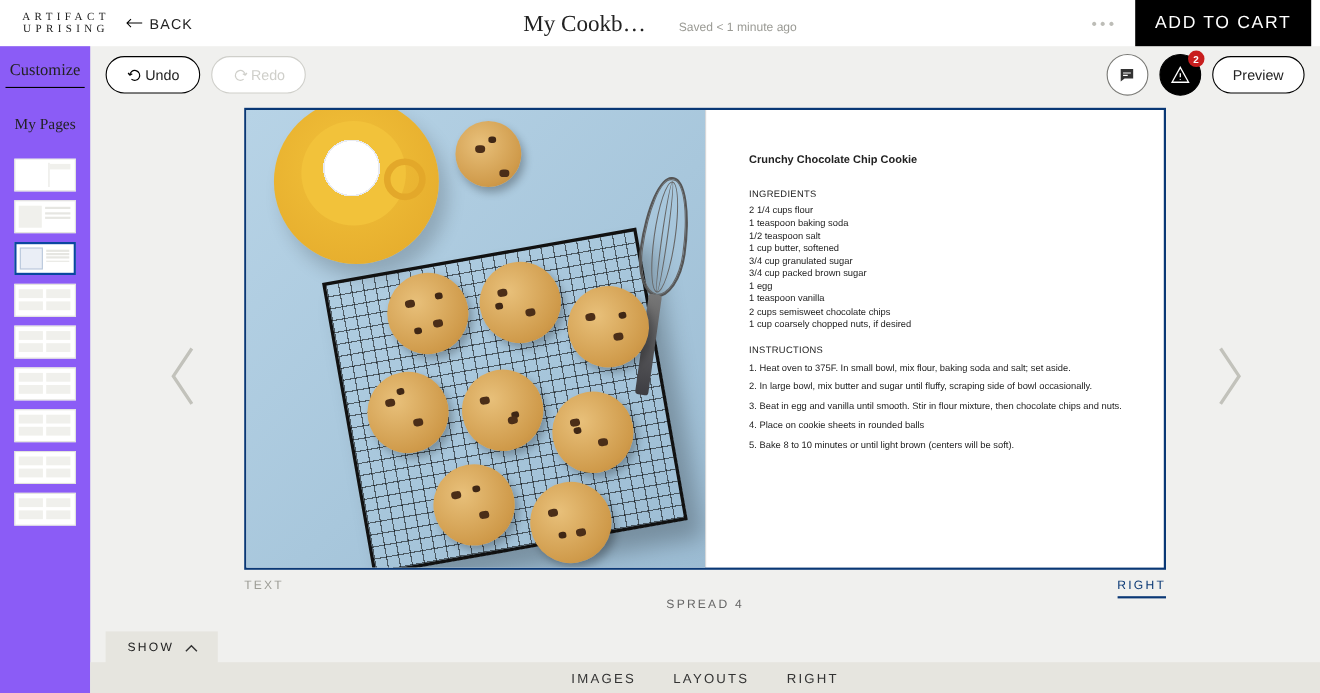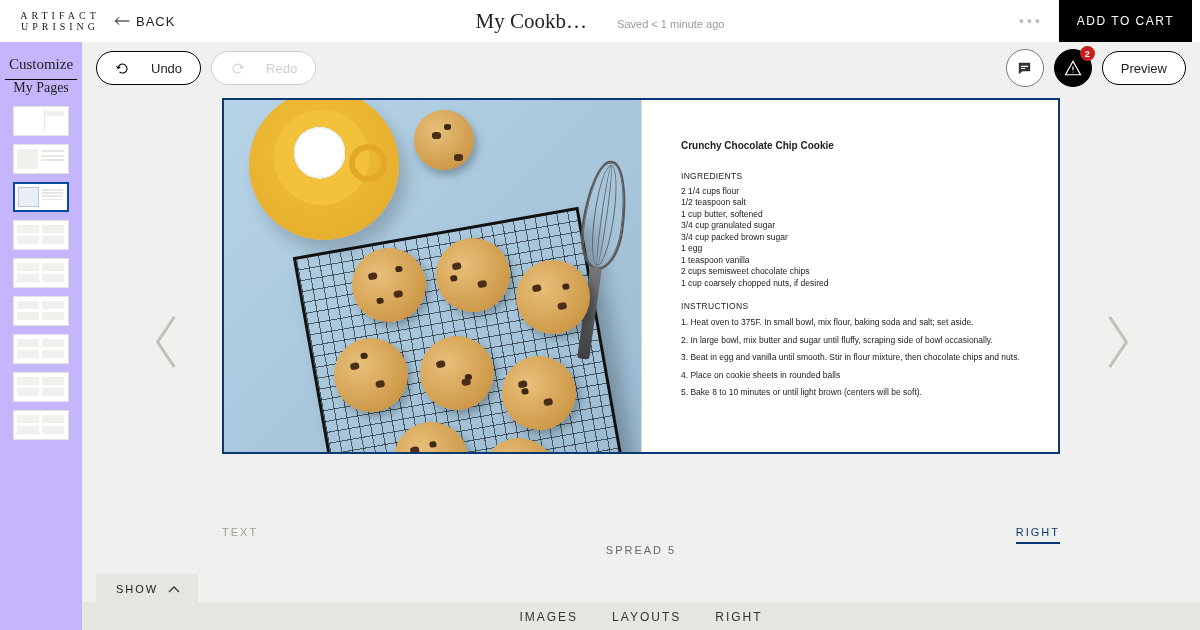--- a/index.html
+++ b/index.html
@@ -37,33 +37,33 @@
   .title-wrap {
     position: absolute; left: 50%; transform: translateX(-50%);
     display: flex; align-items: baseline; gap: 30px;
     white-space: nowrap;
   }
   .book-title { font-family: Georgia, serif; font-size: 21px; }
   .saved { font-size: 11px; color: #9a9a94; }
   .topright { margin-left: auto; display: flex; align-items: center; gap: 10px; }
   .dots { color: #bdbdb7; letter-spacing: 3px; font-size: 14px; cursor: pointer; padding: 0 6px;}
   .add-cart {
-    background: #000; color: #fff; font-size: 12px; letter-spacing: 1.5px;
+    background: #000; color: #fff; font-size: 16px; letter-spacing: 1.5px;
     padding: 14px 18px; height: 42px; display: flex; align-items: center; cursor: pointer;
   }
 
   
   .secondbar {
     position: absolute; top: 42px; left: 82px; right: 0;
     height: 52px; display: flex; align-items: center;
     padding: 0 14px 0 14px;
   }
   .pill {
     border: 1.4px solid #000; background:#fff; border-radius: 999px;
-    height: 34px; padding: 0 18px; display:flex; align-items:center; gap:21px;
+    height: 34px; padding: 0 18px; display:flex; align-items:center; gap:2px;
     font-size: 13px; cursor: pointer;
   }
   .pill.disabled { border-color: #cfcfca; color:#cfcfca; }
   .round {
     width: 38px; height: 38px; border-radius: 50%;
     border: 1.4px solid #000; background:#fff;
     display:flex; align-items:center; justify-content:center;
     cursor:pointer; position:relative;
   }
   .round.gray { border-color:#7a7a76; color:#555; }
@@ -72,26 +72,27 @@
     position:absolute; top:-4px; right:-4px;
     width:15px; height:15px; border-radius:50%;
     background:#c81e1e; color:#fff; font-size:9px; font-weight:bold;
     display:flex; align-items:center; justify-content:center;
   }
   .sb-right { margin-left:auto; display:flex; align-items:center; gap:10px; }
 
   
   .rail {
     position:absolute; left:0; top:42px; bottom:0; width:82px;
-    background:#c4b5fd; display:flex; flex-direction:column; align-items:center;
+    background:#8b5cf6; display:flex; flex-direction:column; align-items:center;
     padding-top: 4px;
+    gap: 12px;
   }
   .rail-tab { font-family: Georgia, serif; font-size:15px; padding:10px 4px 6px; cursor:pointer; }
   .rail-tab.active { border-bottom:1.5px solid #000; }
-  .rail-h { font-family: Georgia, serif; font-size:14px; margin-top:0; margin-bottom:10px; }
+  .rail-h { font-family: Georgia, serif; font-size:14px; margin-top:14px; margin-bottom:10px; }
   .thumbs { display:flex; flex-direction:column; gap:8px; width:100%; align-items:center; overflow:hidden;}
   .thumb {
     width:56px; height:30px; border:1px solid #e2e2de;
     background:#fff; cursor:pointer; position:relative;
   }
   .thumb.sel { border:2px solid #0a47a0; }
   .thumb .ln { position:absolute; background:#e6e6e2; }
   .thumb.t0 .ln1{ left:55%; top:10%; width:1px; height:80%; }
   .thumb.t0 .ln2{ left:58%; top:15%; width:34%; height:18%; background:#f0f0ec;}
   .thumb.t1 .ln1{ left:6%; top:14%; width:38%; height:72%; background:#f0f0ec;}
@@ -106,21 +107,21 @@
   .thumb.gen .ln1{ left:6%; top:14%; width:40%; height:30%; background:#f0f0ec;}
   .thumb.gen .ln2{ left:6%; top:52%; width:40%; height:30%; background:#f0f0ec;}
   .thumb.gen .ln3{ left:52%; top:14%; width:40%; height:30%; background:#f0f0ec;}
   .thumb.gen .ln4{ left:52%; top:52%; width:40%; height:30%; background:#f0f0ec;}
 
   
   .canvas-wrap {
     position:absolute; top:94px; left:82px; right:0; bottom:40px;
   }
   .book {
-    position:absolute; top:4px; left:140px; right:140px; height:356px;
+    position:absolute; top:4px; left:140px; right:140px; height:420px;
     background:#fff; border:2px solid #0a3875;
     display:flex;
   }
   .book::after{ 
     content:""; position:absolute; top:0; bottom:0; left:50%;
     width:1px; background:rgba(0,0,0,0.15);
   }
   .page-left {
     width:50%; height:100%; position:relative;
     background: linear-gradient(135deg, #b7d3e6 0%, #a8c7dc 55%, #9cbcd3 100%);
@@ -408,20 +409,21 @@
         </div>
       <div class="cookie c9">
           <span class="chip" style="left:24px;top:44px"></span>
         </div>
     </div>
     <div class="page-right">
       <div class="recipe-title">Crunchy Chocolate Chip Cookie</div>
       <div class="sect">INGREDIENTS</div>
       <div id="ings">
           <div class="ing-line">2 1/4 cups flour</div>
+          <div class="ing-line">1 teaspoon baking soda</div>
           <div class="ing-line">1/2 teaspoon salt</div>
           <div class="ing-line">1 cup butter, softened</div>
           <div class="ing-line">3/4 cup granulated sugar</div>
           <div class="ing-line">3/4 cup packed brown sugar</div>
           <div class="ing-line">1 egg</div>
           <div class="ing-line">1 teaspoon vanilla</div>
           <div class="ing-line">2 cups semisweet chocolate chips</div>
           <div class="ing-line">1 cup coarsely chopped nuts, if desired</div>
         </div>
       <div class="sect">INSTRUCTIONS</div>
@@ -432,21 +434,21 @@
           <div class="step-line">4. Place on cookie sheets in rounded balls</div>
           <div class="step-line">5. Bake 8 to 10 minutes or until light brown (centers will be soft).</div>
         </div>
     </div>
   </div>
 
   <div class="spread-labels">
     <span>TEXT</span>
     <span class="rightlab">RIGHT</span>
   </div>
-  <div class="spread-num">SPREAD 5</div>
+  <div class="spread-num">SPREAD 4</div>
 </div>
 
 <div class="tray">
   <div class="show-btn">
     <span>SHOW</span>
     <svg width="12" height="8" viewBox="0 0 12 8">
         <path d="M1 7 6 2l5 5" fill="none" stroke="#333" stroke-width="1.3"></path>
       </svg>
   </div>
   <div class="tray-tabs" id="tray-tabs">

